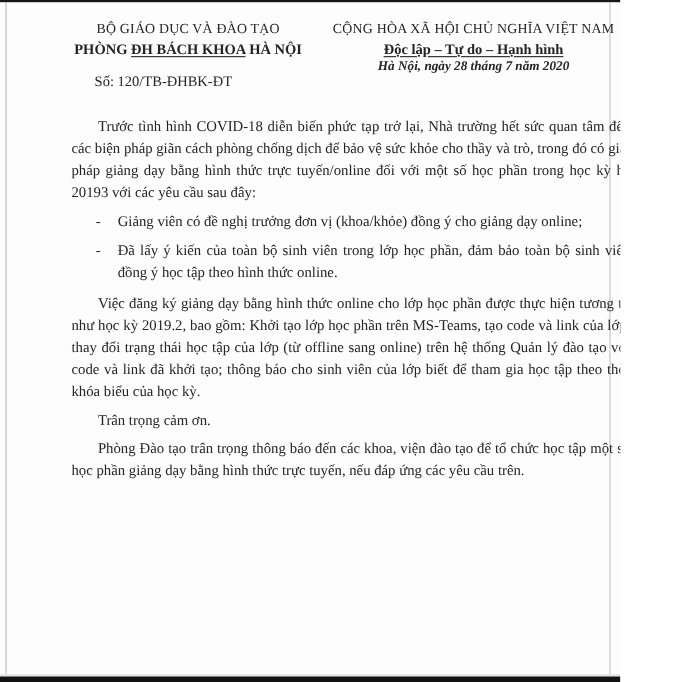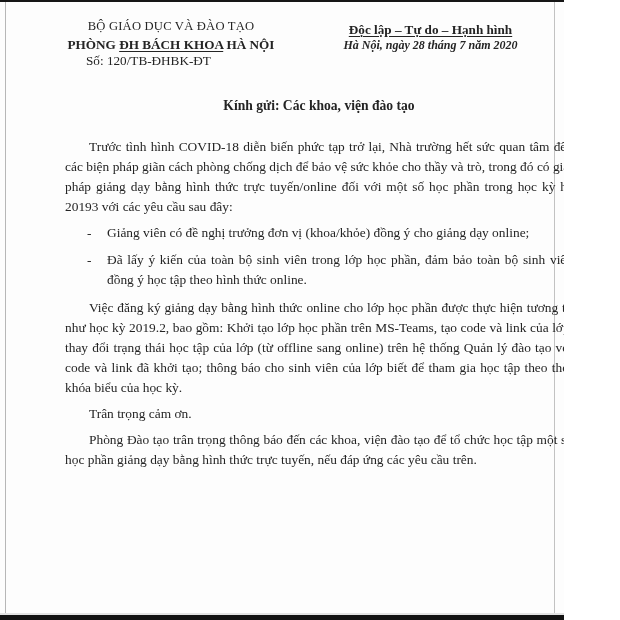--- a/index.html
+++ b/index.html
@@ -29,21 +29,21 @@
   }
 
   .header { display: flex; justify-content: space-between; align-items: flex-start; }
   .h-left  { width: 212px; text-align: center; }
   .h-right { width: 285px; text-align: center; }
   .h-line1 { font-size: 12.6px; letter-spacing: 0.2px; white-space: nowrap; }
   .h-line2 { font-size: 13.2px; font-weight: bold; margin-top: 3px; white-space: nowrap; }
   .u-part  { text-decoration: underline; text-underline-offset: 2px; }
   .doc-number {
     font-size: 13.2px; text-align: left;
-    margin-top: 0; padding-left: 21px; white-space: nowrap;
+    margin-top: 13px; padding-left: 21px; white-space: nowrap;
   }
   .date-line {
     font-size: 12px; font-style: italic; font-weight: bold;
     white-space: nowrap;
   }
 
   .recipient {
     text-align: center; font-weight: bold;
     font-size: 13.6px; margin-top: 29px;
   }
@@ -75,26 +75,26 @@
   <div class="content">
 
     <div class="header">
       <div class="h-left">
         <div class="h-line1">BỘ GIÁO DỤC VÀ ĐÀO TẠO</div>
         <div class="h-line2"><span>PHÒNG </span><span class="u-part">ĐH BÁCH KHOA</span><span> HÀ NỘI</span></div>
         <div class="doc-number">Số: 120/TB-ĐHBK-ĐT</div>
       </div>
 
       <div class="h-right">
+        <div class="h-line1">CỘNG HÒA XÃ HỘI CHỦ NGHĨA VIỆT NAM</div>
         <div class="h-line2 u-part">Độc lập – Tự do – Hạnh hình</div>
         <div class="date-line">Hà Nội, ngày 28 tháng 7 năm 2020</div>
       </div>
     </div>
 
-    <div class="recipient">Kính gửi: Các khoa, viện đào tạo</div>
 
     <div class="doc-body">
       <p class="para">Trước tình hình COVID-18 diễn biến phức tạp trở lại, Nhà trường hết sức quan tâm đến các biện pháp giãn cách phòng chống dịch để bảo vệ sức khỏe cho thầy và trò, trong đó có giải pháp giảng dạy bằng hình thức trực tuyến/online đối với một số học phần trong học kỳ hè 20193 với các yêu cầu sau đây:</p>
 
       <ul class="bullets">
         <li class="bullet">
           <span class="bullet-dash">-</span>
           <span class="bullet-text">Giảng viên có đề nghị trưởng đơn vị (khoa/khỏe) đồng ý cho giảng dạy online;</span>
         </li>
         <li class="bullet">

